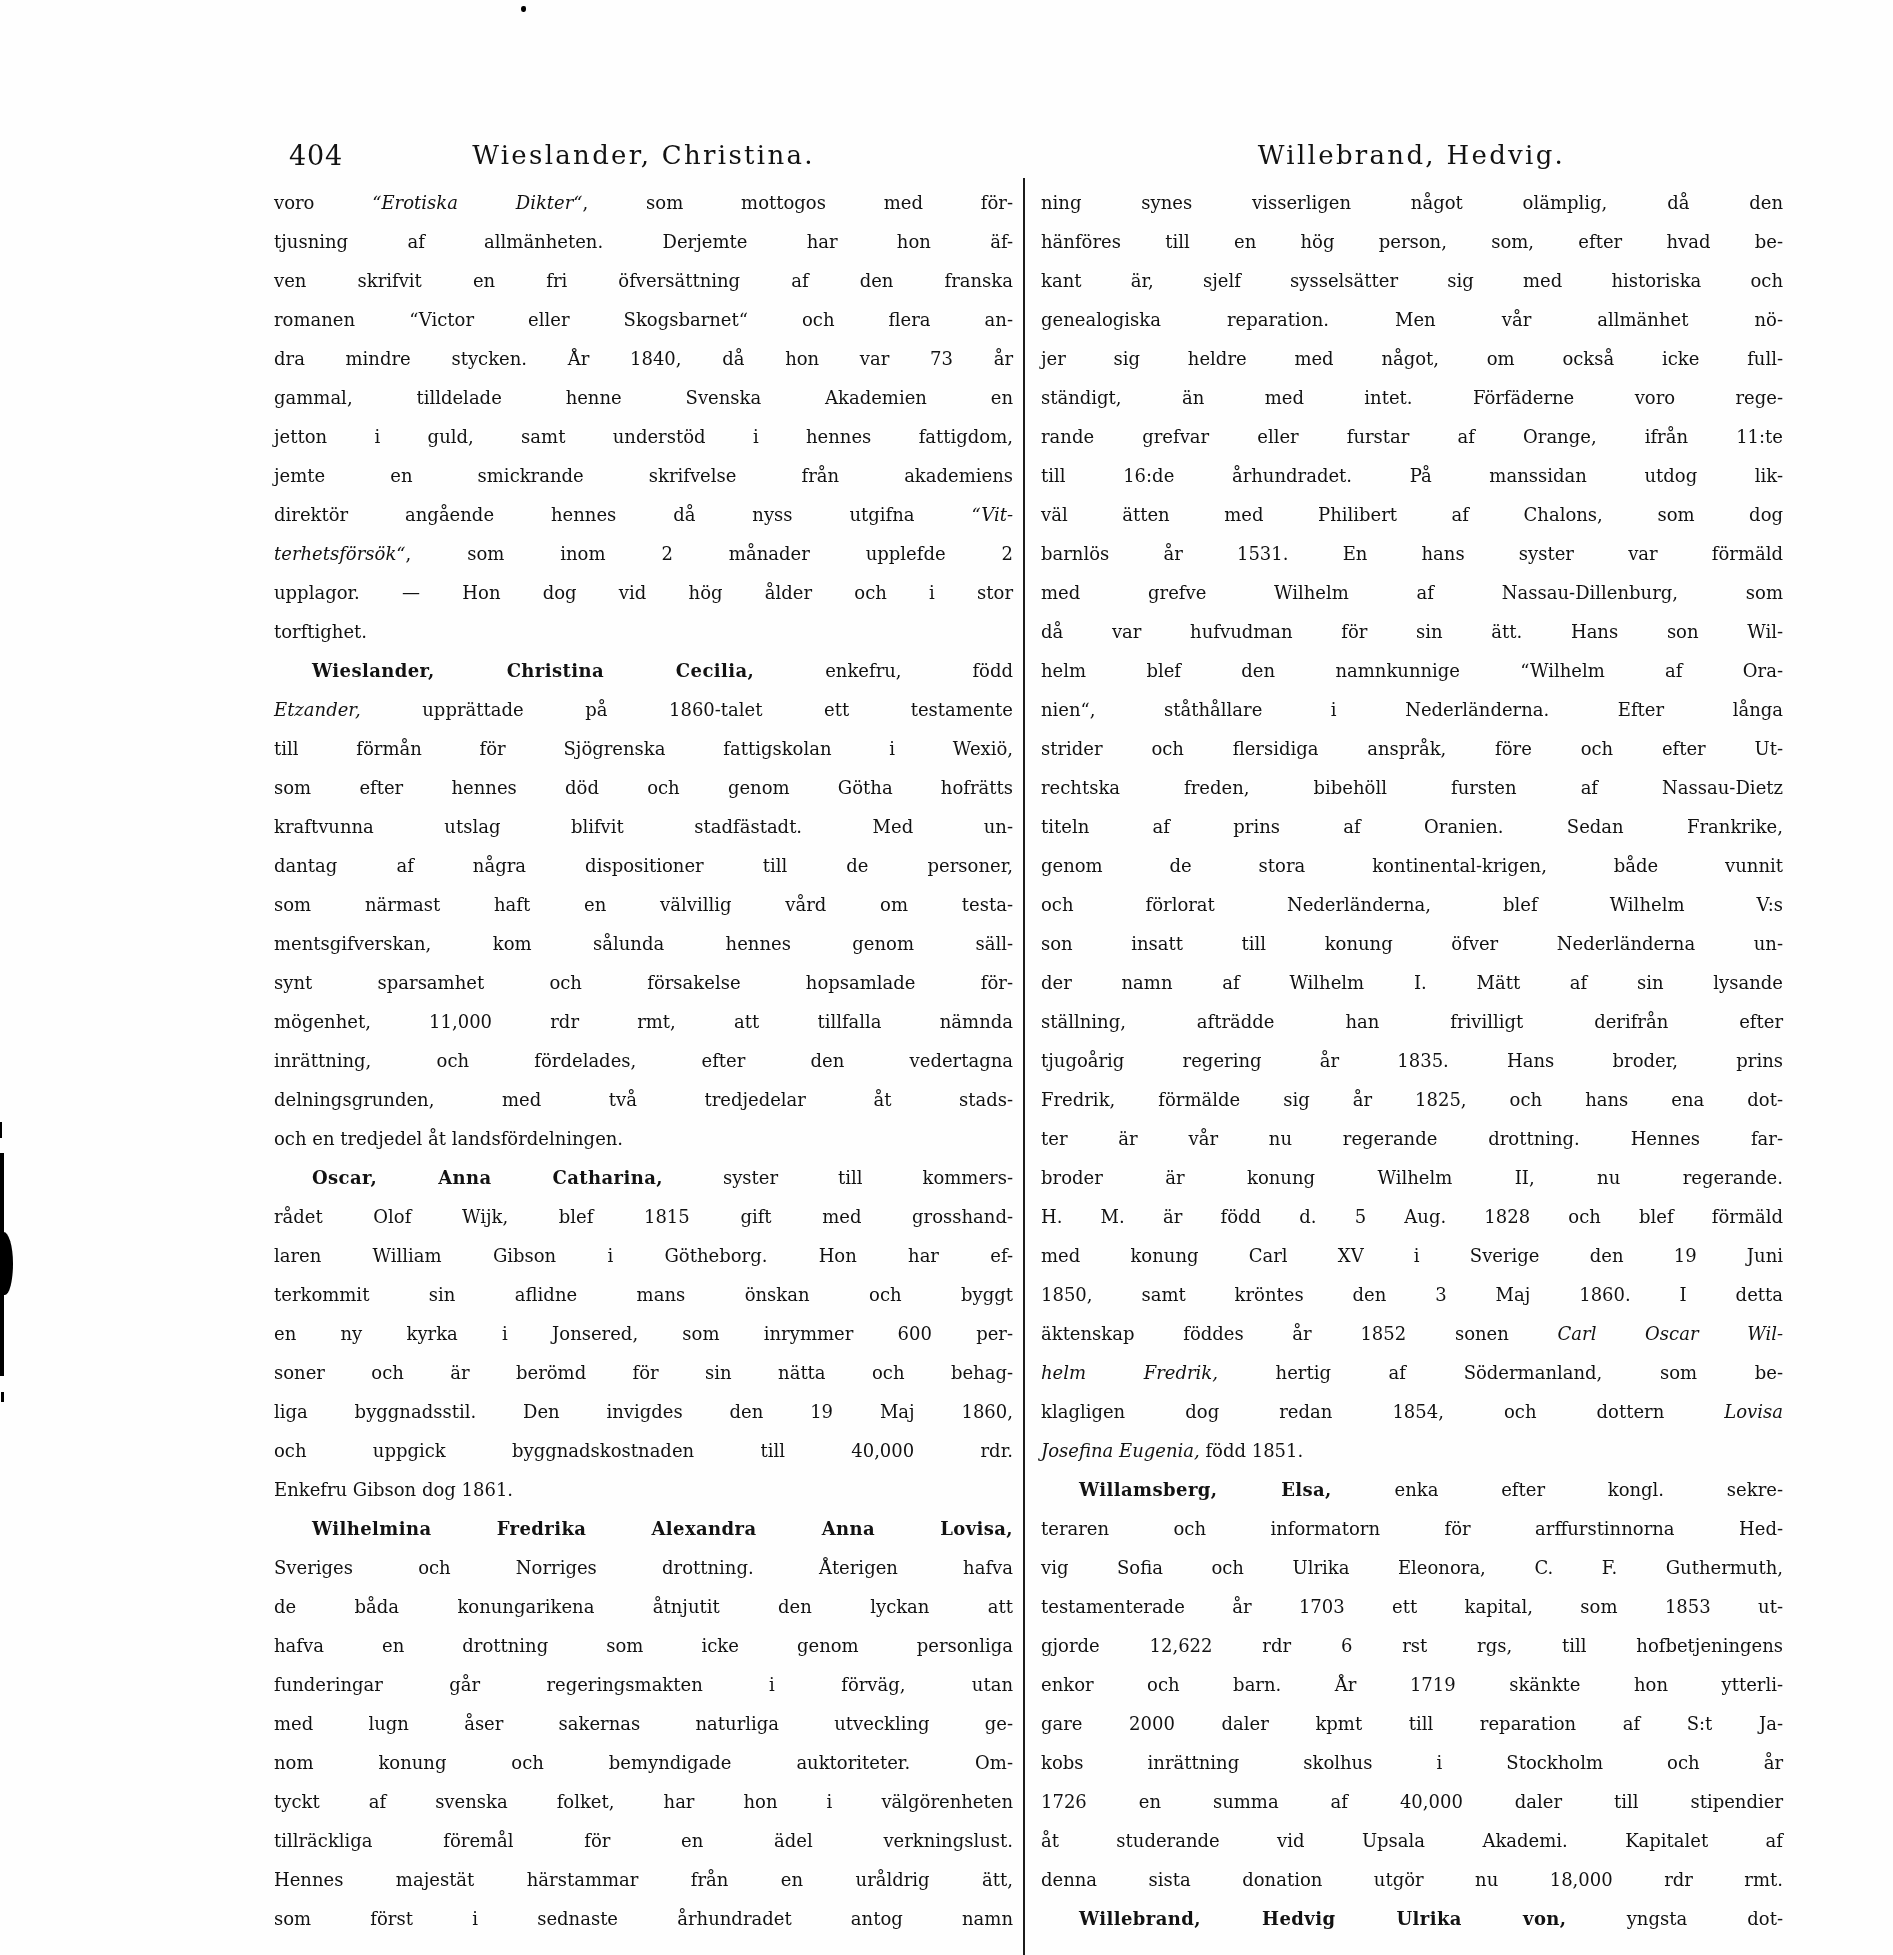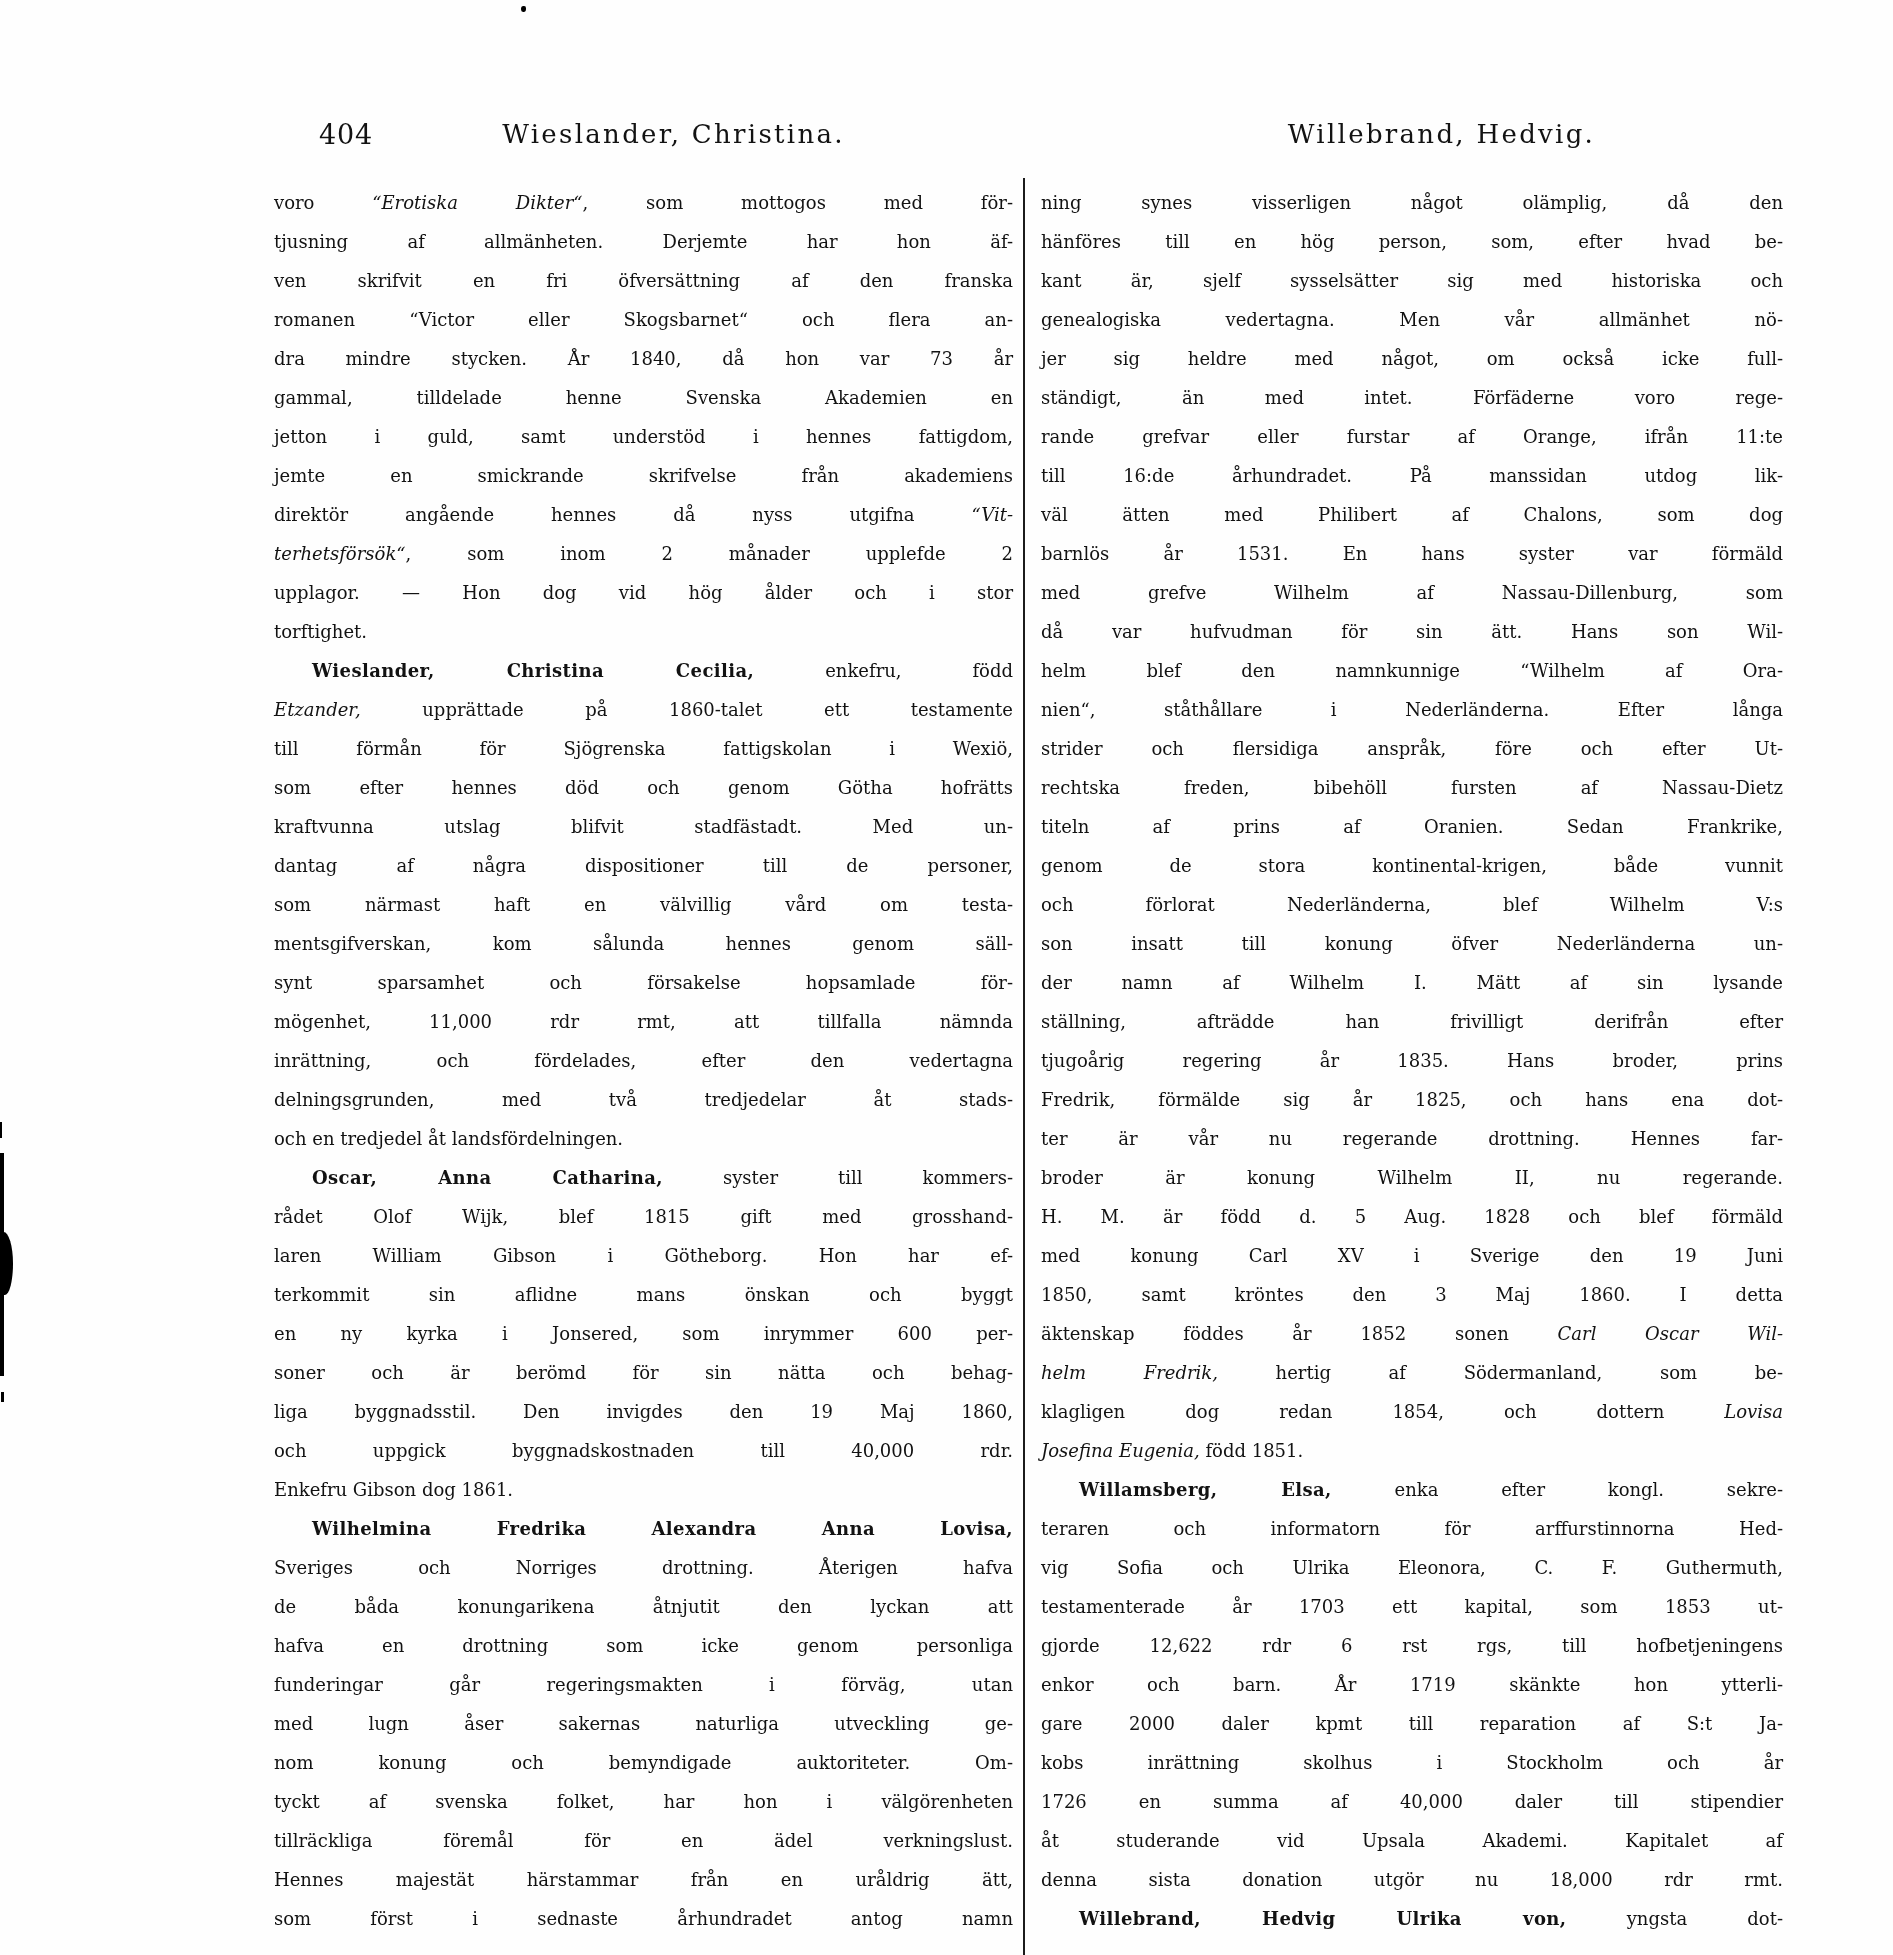--- a/index.html
+++ b/index.html
@@ -3,21 +3,21 @@
 <meta charset="utf-8">
 <style>
   html,body{margin:0;padding:0;overflow:hidden;}
   body{width:1894px;height:2369px;background:#e9e9e9;}
   .page{
     position:relative;width:1894px;height:2369px;
     background:#fefefe;color:#121212;
     font-family:"DejaVu Serif", serif;
   }
   
-  .header-band{position:absolute;top:119px;left:0;width:1616px;height:43px;margin-left:30px;}
+  .header-band{position:absolute;top:140px;left:0;width:1616px;height:43px;}
   .pagenum{
     position:absolute;left:289px;top:0;
     font-size:27px;letter-spacing:0.8px;
   }
   .running-title{
     position:absolute;top:0;text-align:center;
     font-size:26px;letter-spacing:2.3px;white-space:nowrap;
   }
   .rt-left{left:274px;width:739px;}
   .rt-right{left:1040px;width:743px;}
@@ -123,21 +123,21 @@
       <div class="line"><span>nom konung och bemyndigade auktoriteter. Om-</span></div>
       <div class="line"><span>tyckt af svenska folket, har hon i välgörenheten</span></div>
       <div class="line"><span>tillräckliga föremål för en ädel verkningslust.</span></div>
       <div class="line"><span>Hennes majestät härstammar från en uråldrig ätt,</span></div>
       <div class="line"><span>som först i sednaste århundradet antog namn</span></div>
     </div>
   <div class="col colR">
       <div class="line"><span>ning synes visserligen något olämplig, då den</span></div>
       <div class="line"><span>hänföres till en hög person, som, efter hvad be-</span></div>
       <div class="line"><span>kant är, sjelf sysselsätter sig med historiska och</span></div>
-      <div class="line"><span>genealogiska vedertagna. Men vår allmänhet nö-</span></div>
+      <div class="line"><span>genealogiska reparation. Men vår allmänhet nö-</span></div>
       <div class="line"><span>jer sig heldre med något, om också icke full-</span></div>
       <div class="line"><span>ständigt, än med intet. Förfäderne voro rege-</span></div>
       <div class="line"><span>rande grefvar eller furstar af Orange, ifrån 11:te</span></div>
       <div class="line"><span>till 16:de århundradet. På manssidan utdog lik-</span></div>
       <div class="line"><span>väl ätten med Philibert af Chalons, som dog</span></div>
       <div class="line"><span>barnlös år 1531. En hans syster var förmäld</span></div>
       <div class="line"><span>med grefve Wilhelm af Nassau-Dillenburg, som</span></div>
       <div class="line"><span>då var hufvudman för sin ätt. Hans son Wil-</span></div>
       <div class="line"><span>helm blef den namnkunnige “Wilhelm af Ora-</span></div>
       <div class="line"><span>nien“, ståthållare i Nederländerna. Efter långa</span></div>

